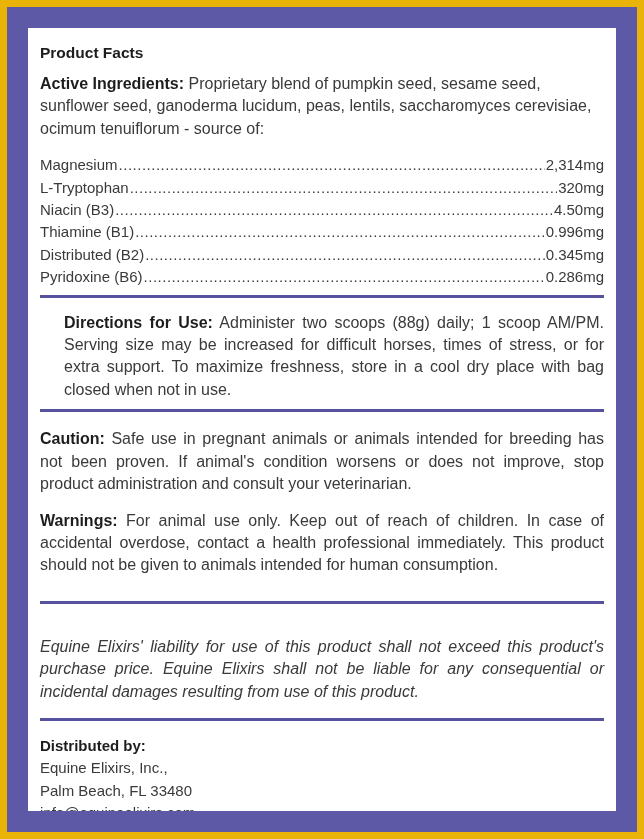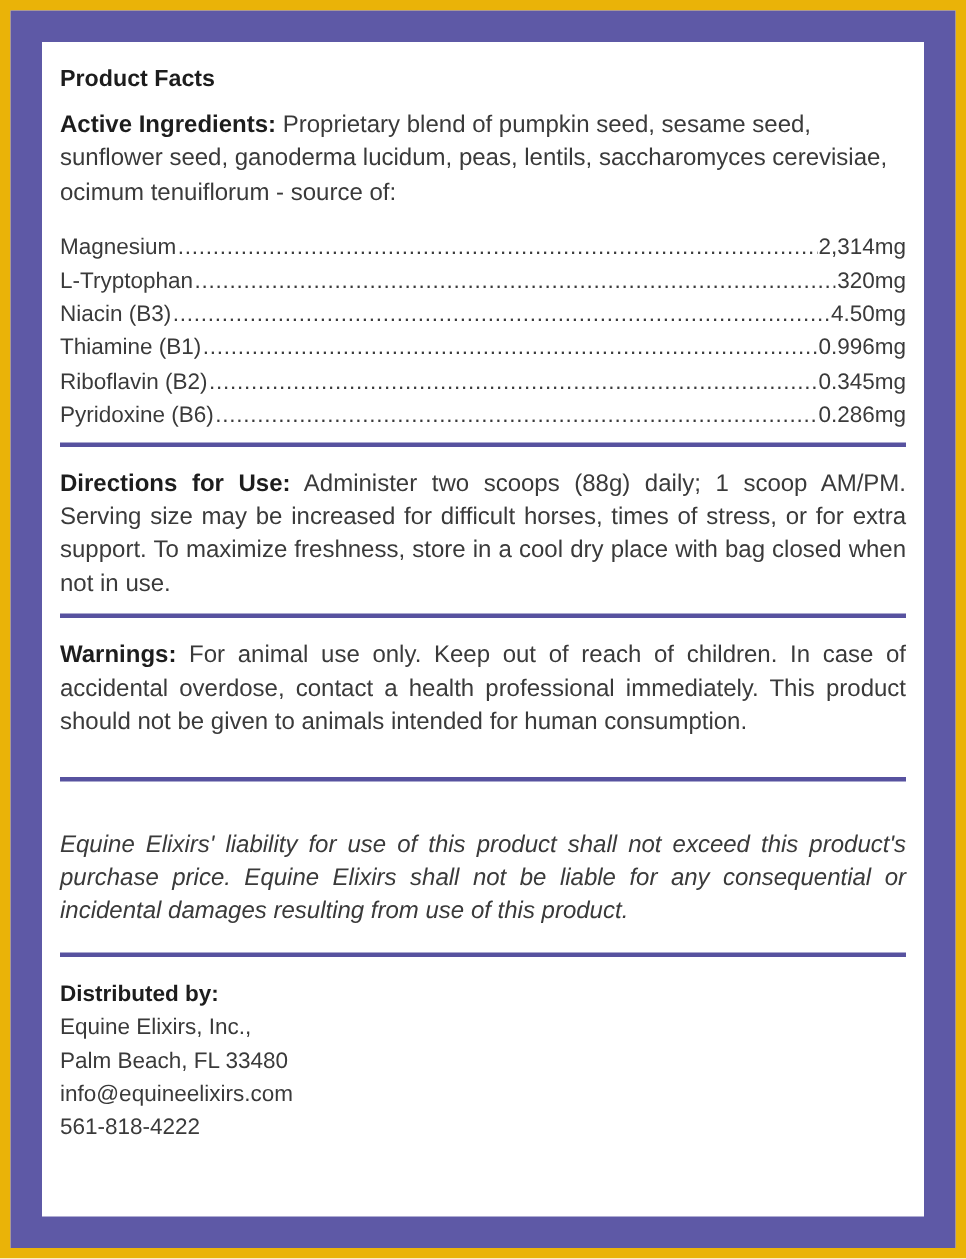--- a/index.html
+++ b/index.html
@@ -56,21 +56,21 @@
   .divider {
     height: 3px;
     background: var(--divider, #57529f);
     border: none;
     margin: 0;
   }
   .div1 { margin-top: 6px; }
   .div2 { margin-top: 8px; }
   .div3 { margin-top: 24px; }
   .div4 { margin-top: 15px; }
-  .directions-para { margin-top: 14px; }
+  .directions-para { margin-top: 14px; margin-left: 24px; }
   .caution-para { margin-top: 16px; }
   .warnings-para { margin-top: 14px; }
   .liability-para { margin-top: 32px; font-style: italic; }
   .distributor { margin-top: 14px; }
   .dist-heading {
     font-size: 15px;
     line-height: 22.4px;
     font-weight: bold;
   }
   .dist-line { font-size: 15px; line-height: 22.4px; }
@@ -100,37 +100,38 @@
         <span class="nutrient-name">Niacin (B3)</span>
           <span class="dots">..........................................................................................................................................................................................................................................................</span>
           <span class="nutrient-amount">4.50mg</span>
       </div>
       <div class="nutrient-row">
         <span class="nutrient-name">Thiamine (B1)</span>
           <span class="dots">..........................................................................................................................................................................................................................................................</span>
           <span class="nutrient-amount">0.996mg</span>
       </div>
       <div class="nutrient-row">
-        <span class="nutrient-name">Riboflavin (B2)</span>
+        <span class="nutrient-name">Distributed (B2)</span>
           <span class="dots">..........................................................................................................................................................................................................................................................</span>
           <span class="nutrient-amount">0.345mg</span>
       </div>
       <div class="nutrient-row">
         <span class="nutrient-name">Pyridoxine (B6)</span>
           <span class="dots">..........................................................................................................................................................................................................................................................</span>
           <span class="nutrient-amount">0.286mg</span>
       </div>
     </div>
 
     <div class="divider div1"></div>
 
     <p class="para justified directions-para"><b>Directions for Use:</b><span> Administer two scoops (88g) daily; 1 scoop AM/PM. Serving size may be increased for difficult horses, times of stress, or for extra support. To maximize freshness, store in a cool dry place with bag closed when not in use.</span></p>
 
     <div class="divider div2"></div>
 
+    <p class="para justified caution-para"><b>Caution:</b><span> Safe use in pregnant animals or animals intended for breeding has not been proven. If animal's condition worsens or does not improve, stop product administration and consult your veterinarian.</span></p>
 
     <p class="para justified warnings-para"><b>Warnings:</b><span> For animal use only. Keep out of reach of children. In case of accidental overdose, contact a health professional immediately. This product should not be given to animals intended for human consumption.</span></p>
 
     <div class="divider div3"></div>
 
     <p class="para justified liability-para">Equine Elixirs' liability for use of this product shall not exceed this product's purchase price. Equine Elixirs shall not be liable for any consequential or incidental damages resulting from use of this product.</p>
 
     <div class="divider div4"></div>
 
     <div class="distributor">

